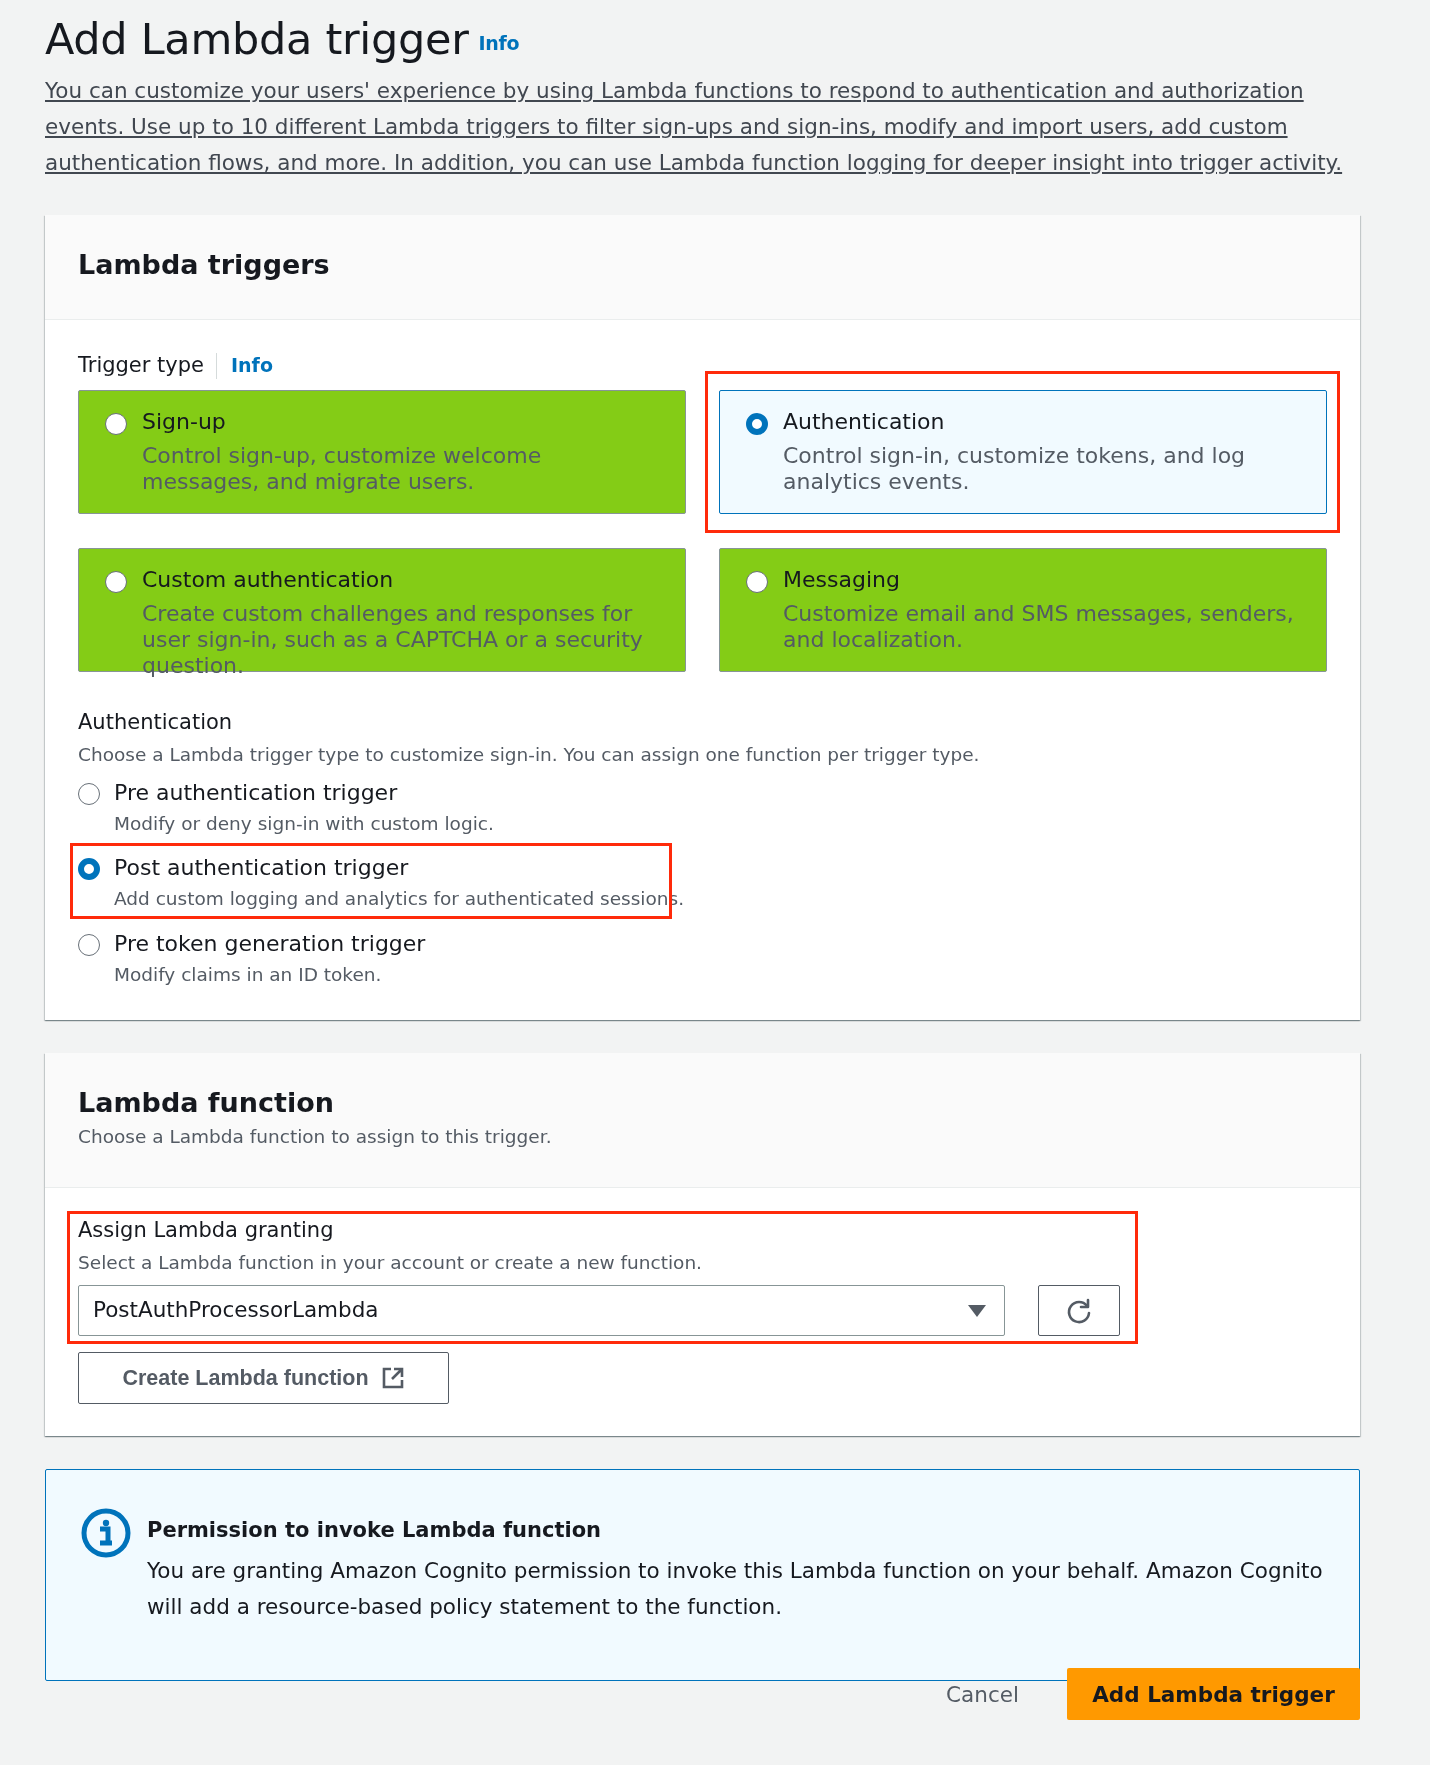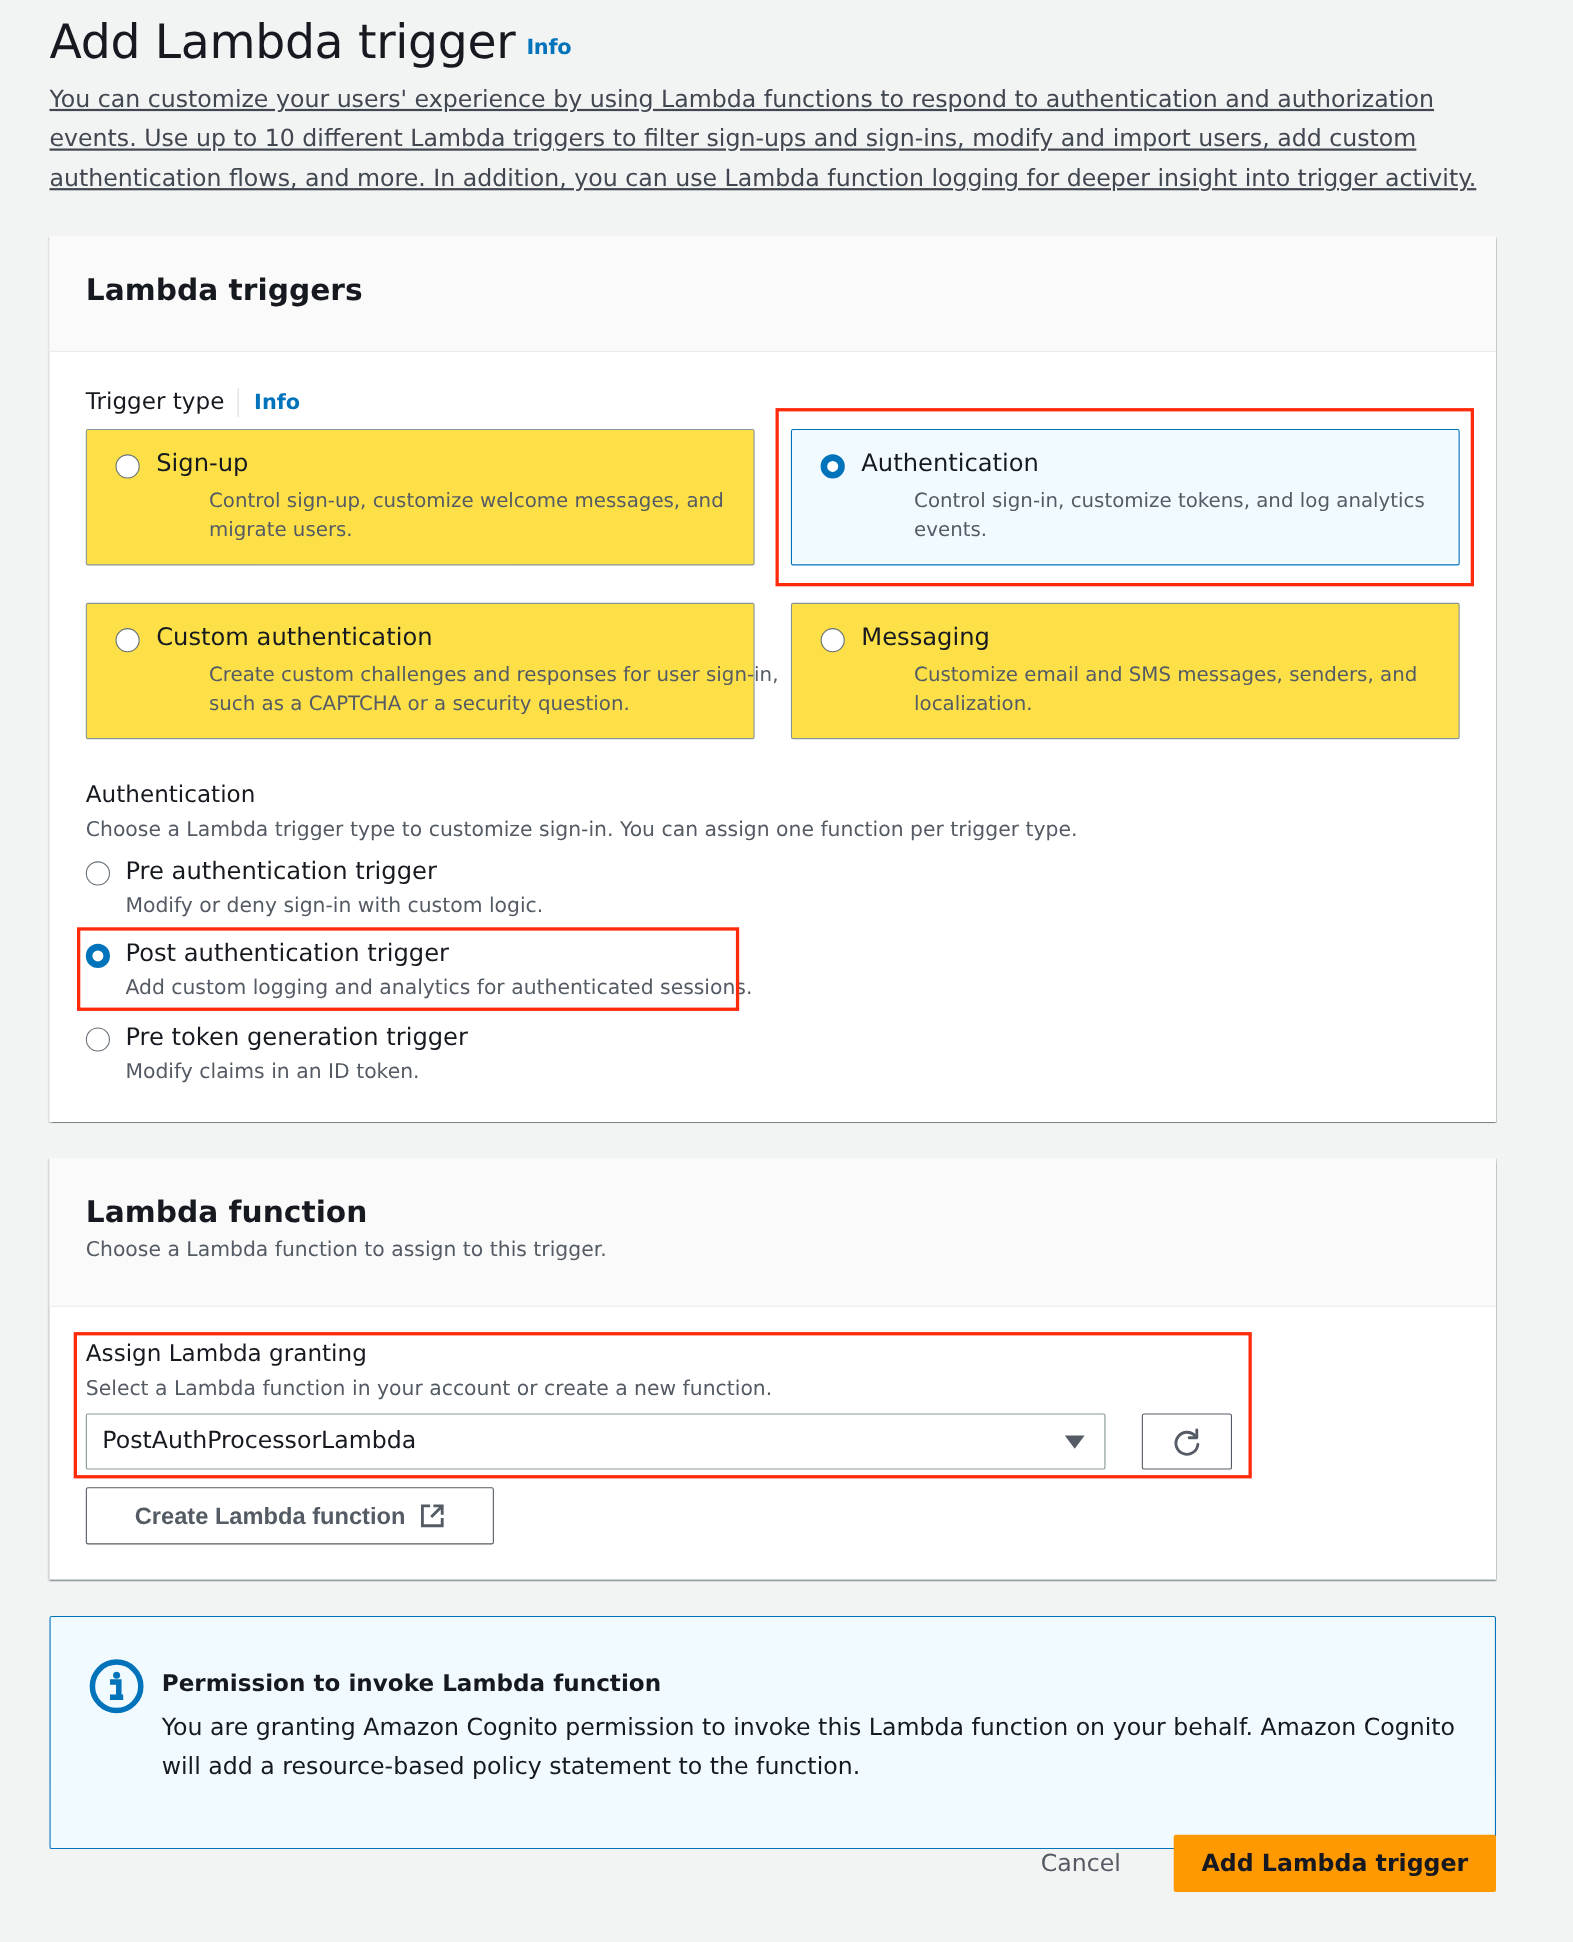--- a/index.html
+++ b/index.html
@@ -18,24 +18,24 @@
   .triggers-panel { top: 215px; height: 805px; }
   .triggers-panel .panel-header { height: 105px; padding-top: 34px; }
   .func-panel { top: 1053px; height: 383px; }
   .func-panel .panel-header { height: 135px; padding-top: 34px; }
 
   .field-label { position: absolute; font-size: 21px; color: #16191f; }
   .field-desc { position: absolute; font-size: 18.5px; color: #545b64; }
   .field-label .sep { display: inline-block; width: 1px; height: 26px; background: #d5dbdb; vertical-align: middle; margin: 0 14px 0 12px; }
   .field-label .info { color: #0073bb; font-weight: 700; font-size: 19px; }
 
-  .tile { position: absolute; width: 608px; height: 124px; border: 1.5px solid #879596; border-radius: 2px; background: #fde047; padding: 18px 0 0 26px; cursor: pointer; }
+  .tile { position: absolute; width: 608px; height: 124px; border: 1.5px solid #879596; border-radius: 2px; background: #84cc16; padding: 18px 0 0 26px; cursor: pointer; }
   .tile.selected { border-color: #0073bb; background: #f1faff; }
   .tile .t-title { position: absolute; left: 63px; top: 18px; font-size: 22px; color: #16191f; }
-  .tile .t-desc { position: absolute; left: 63px; top: 52px; width: 520px; font-size: 18px; line-height: 26px; color: #545b64; margin-left: 48px; }
+  .tile .t-desc { position: absolute; left: 63px; top: 52px; width: 520px; font-size: 22px; line-height: 26px; color: #545b64; }
 
   .radio { position: absolute; width: 22px; height: 22px; border-radius: 50%; border: 1.5px solid #687078; background: #fff; }
   .radio.checked { border: 6px solid #0073bb; background: #fff; }
 
   .opt { position: absolute; left: 33px; cursor: pointer; }
   .opt .radio { left: 0; top: 3px; }
   .opt .o-title { position: absolute; left: 36px; top: 0; font-size: 22px; color: #16191f; white-space: nowrap; }
   .opt .o-desc { position: absolute; left: 36px; top: 33px; font-size: 18.5px; color: #545b64; white-space: nowrap; }
 
   .select { position: absolute; left: 33px; top: 232px; width: 927px; height: 51px; border: 1.5px solid #879596; border-radius: 2px; background: #fff; padding-left: 14px; line-height: 48px; font-size: 21.5px; color: #16191f; cursor: pointer; }

